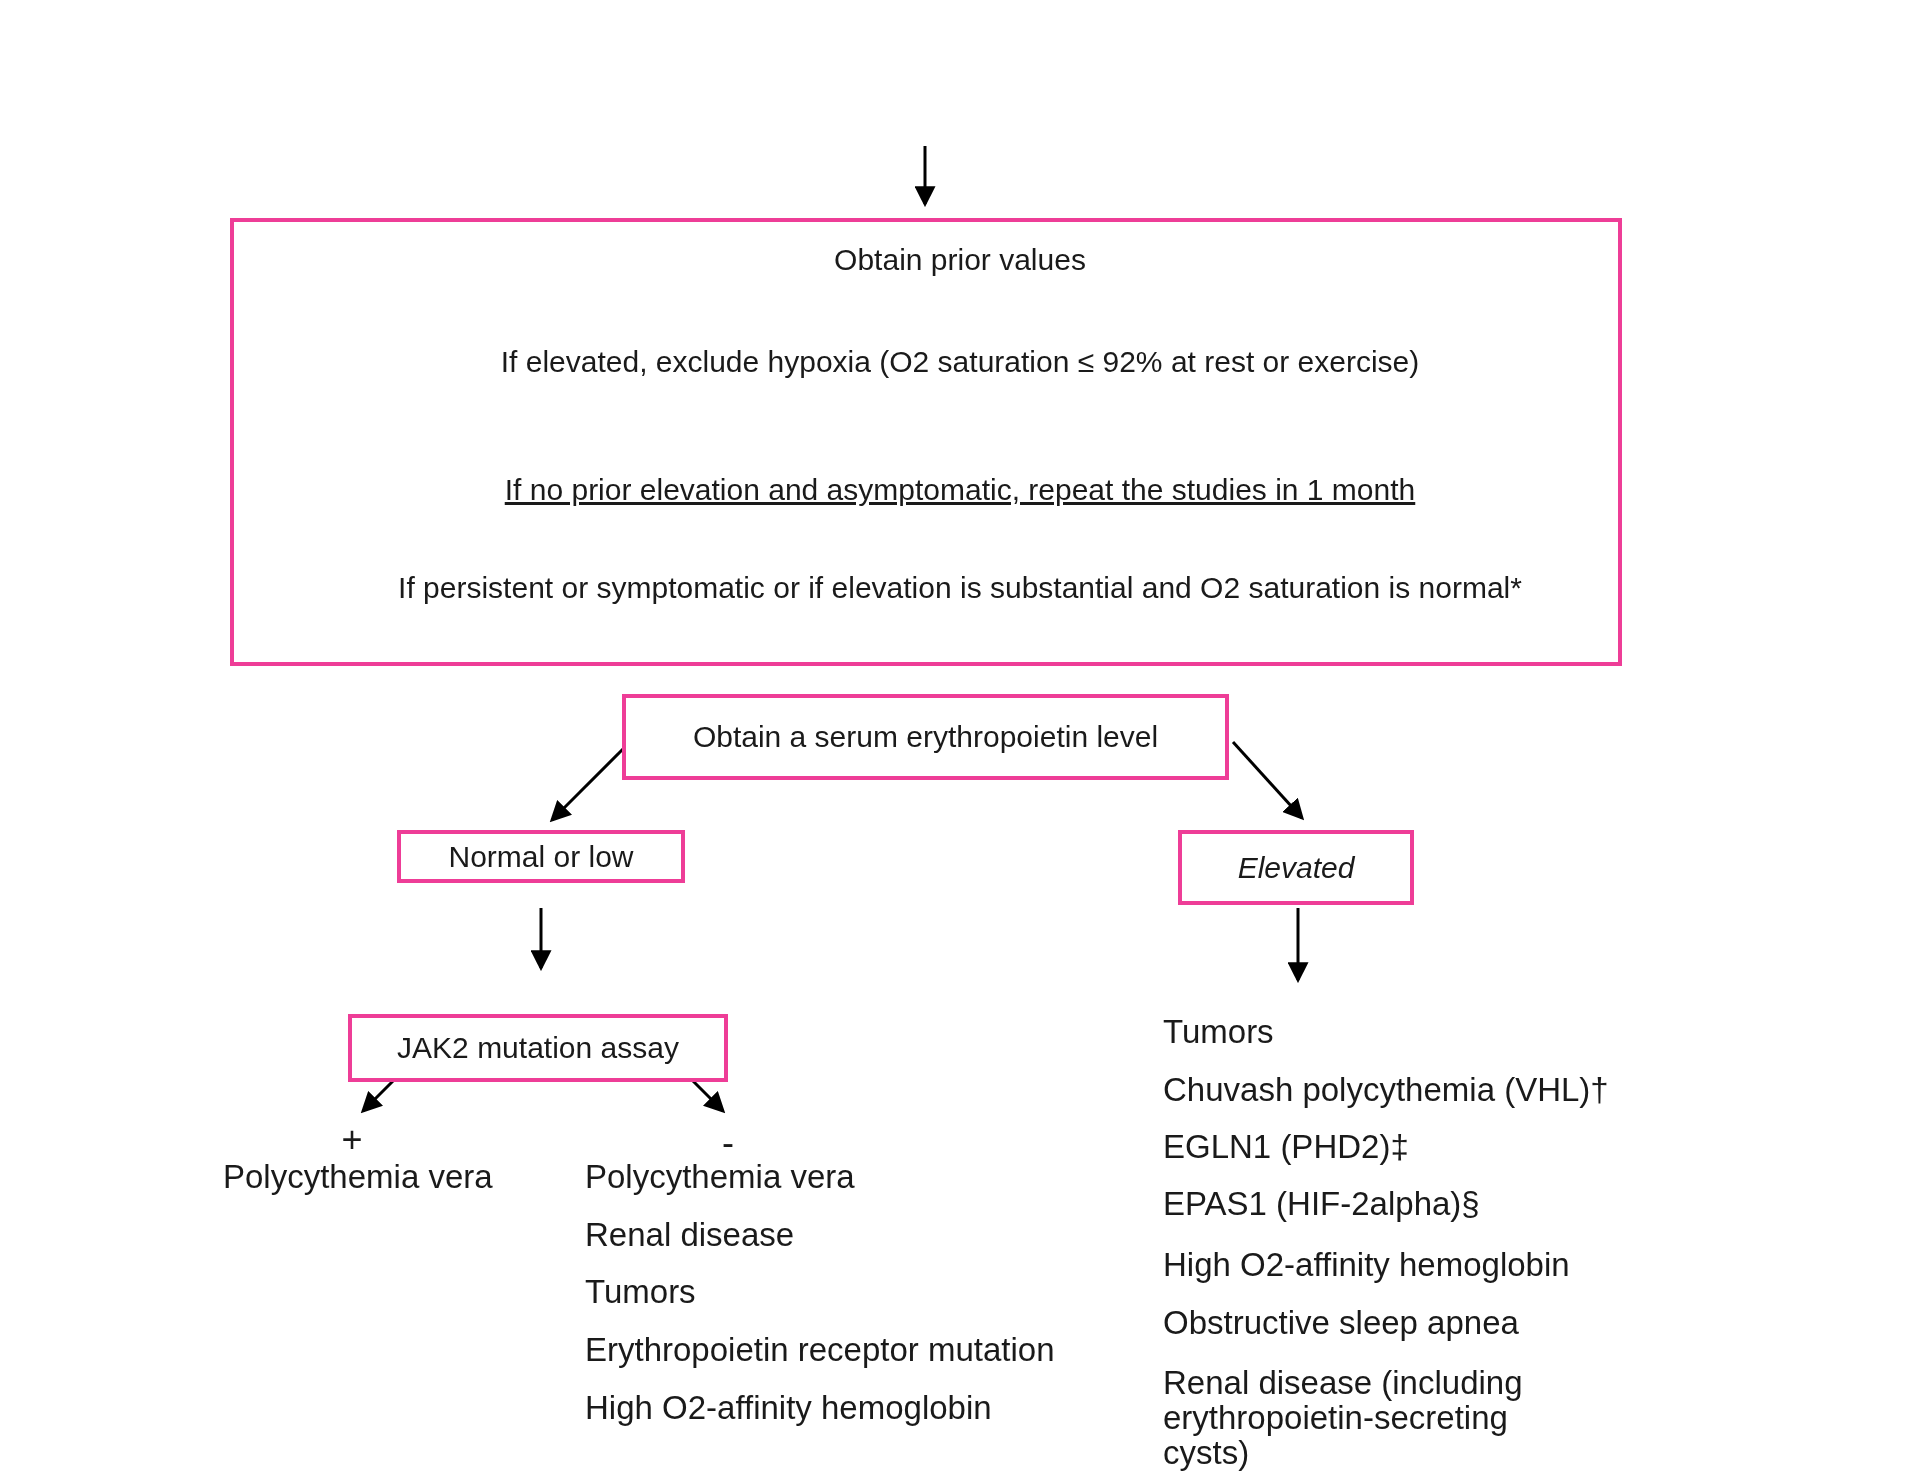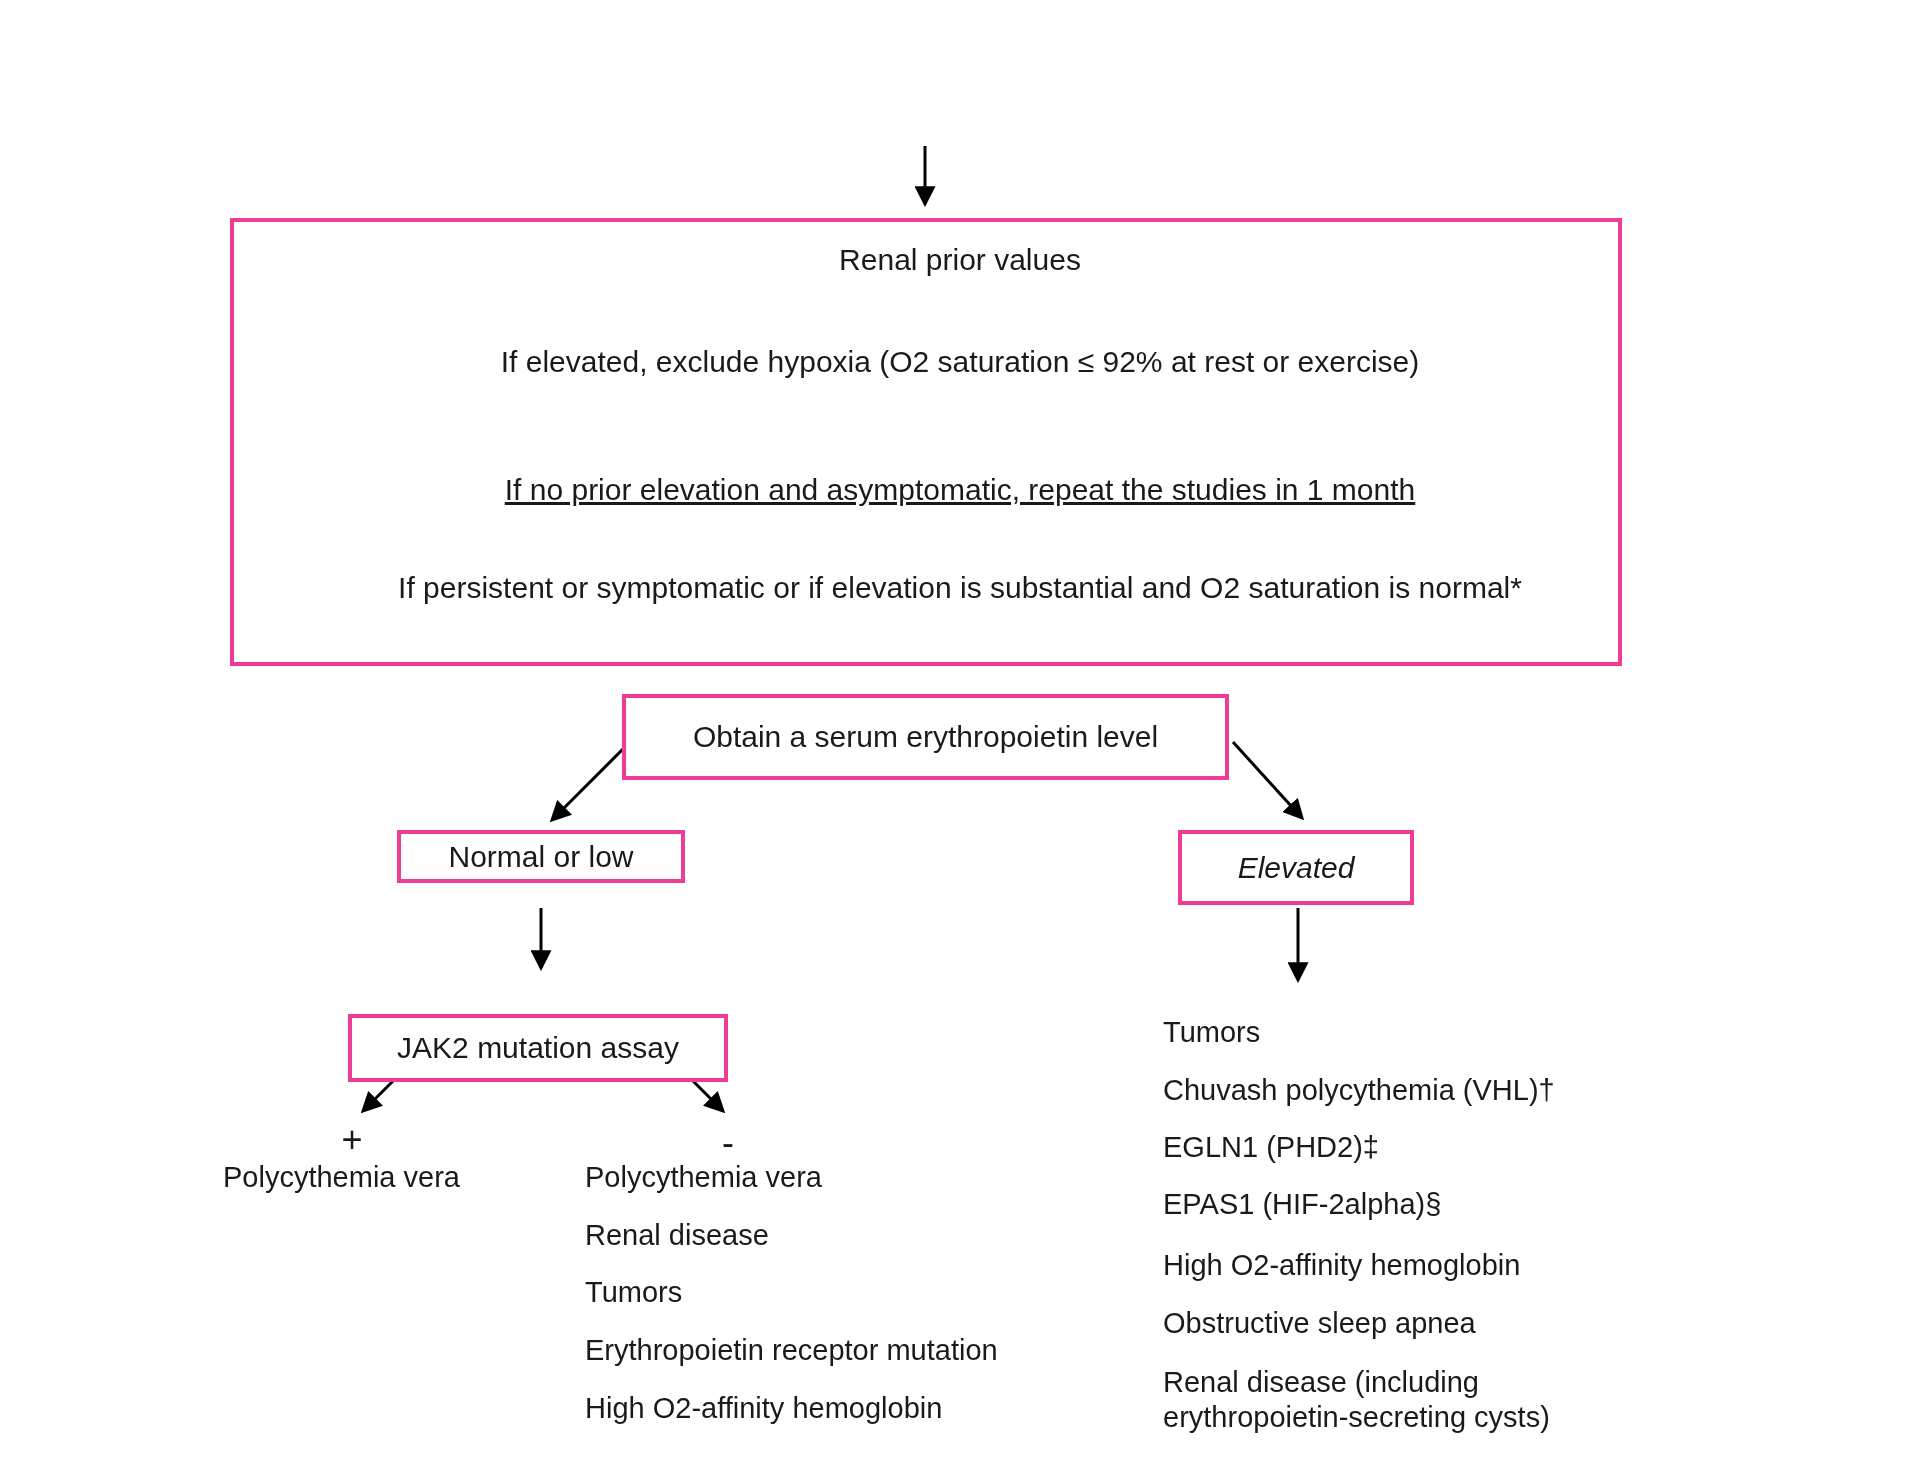--- a/index.html
+++ b/index.html
@@ -32,21 +32,21 @@
   }
   .step-line{
     position:absolute;
     left:0;right:0;
     text-align:center;
     font-size:30px;
     line-height:36px;
   }
   .txt{
     position:absolute;
-    font-size:29px;
+    font-size:33px;
     line-height:36px;
     white-space:nowrap;
   }
   .txt.wrap{
     white-space:normal;
     line-height:35px;
   }
   .sign{
     position:absolute;
     font-size:36px;
@@ -75,21 +75,21 @@
       <line x1="1233" y1="742" x2="1302" y2="818" marker-end="url(#ah)"></line>
       <line x1="541" y1="908" x2="541" y2="968" marker-end="url(#ah)"></line>
       <line x1="1298" y1="908" x2="1298" y2="980" marker-end="url(#ah)"></line>
       <line x1="413" y1="1061" x2="363" y2="1111" marker-end="url(#ah)"></line>
       <line x1="673" y1="1061" x2="723" y2="1111" marker-end="url(#ah)"></line>
     </g>
   </svg>
 
 
   <div class="pinkbox" style="left:230px;top:218px;width:1392px;height:448px;"></div>
-  <div class="step-line" style="top:242px;">Renal prior values</div>
+  <div class="step-line" style="top:242px;">Obtain prior values</div>
   <div class="step-line" style="top:344px;">If elevated, exclude hypoxia (O2 saturation ≤ 92% at rest or exercise)</div>
   <div class="step-line" style="top:472px;text-decoration:underline;">If no prior elevation and asymptomatic, repeat the studies in 1 month</div>
   <div class="step-line" style="top:546px;margin-top:24px;">If persistent or symptomatic or if elevation is substantial and O2 saturation is normal*</div>
 
   <div class="pinkbox" style="left:622px;top:694px;width:607px;height:86px;">
     <span>Obtain a serum erythropoietin level</span>
   </div>
 
   <div class="pinkbox" style="left:397px;top:830px;width:288px;height:53px;">
     <span>Normal or low</span>

